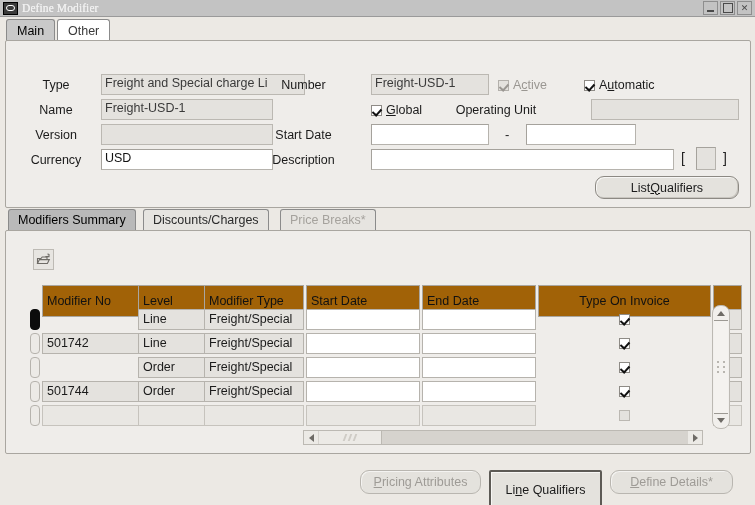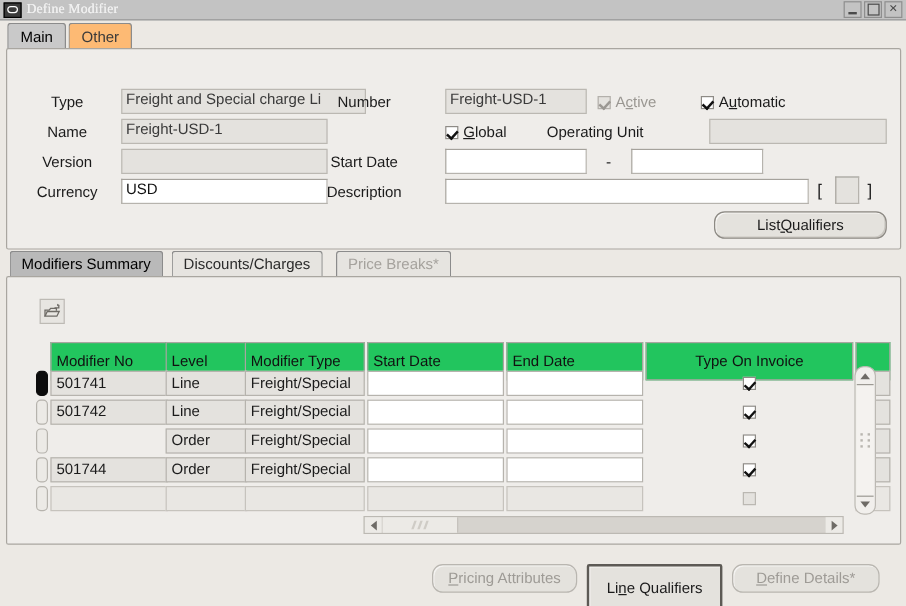--- a/index.html
+++ b/index.html
@@ -38,21 +38,21 @@
   
   .maintabs{position:absolute;left:0;top:19px;width:755px;height:22px;}
   .mtab{
     position:absolute;top:0;height:21px;
     display:flex;align-items:center;justify-content:center;
     font-size:12.5px;padding:0 10px;
     border:1px solid #8b8b8b;border-bottom:none;
     border-radius:3px 3px 0 0;
   }
   .mtab.on{background:#c9c9c9;color:#000;left:6px;}
-  .mtab.off{background:#fdba74;color:#3a3a3a;left:57px;}
+  .mtab.off{background:#ffffff;color:#3a3a3a;left:57px;}
 
   
   .panel{
     position:absolute;border:1px solid #a9a6a0;background:#efedea;
     border-radius:2px;
   }
   #upper-panel{left:5px;top:40px;width:744px;height:166px;}
 
   .lab{position:absolute;text-align:center;font-size:12.5px;color:#1b1b1b;line-height:14px;}
   .fld{
@@ -110,21 +110,21 @@
   
   .toolbtn{
     position:absolute;left:33px;top:249px;width:21px;height:21px;box-sizing:border-box;
     background:#e7e5e1;border:1px solid #bdbab4;
     display:flex;align-items:center;justify-content:center;
   }
 
   
   #grid{position:absolute;left:30px;top:285px;}
   .ghead{position:absolute;top:0;height:32px;box-sizing:border-box;
-    background:#22c55e;border:1px solid #a9a6a0;
+    background:#a16207;border:1px solid #a9a6a0;
     display:flex;align-items:center;font-size:12.5px;color:#111;padding:0 4px;}
   .ghead.ctr{justify-content:center;padding:0;}
   .grow{position:absolute;height:23px;}
   .gcell{position:absolute;top:0;height:21px;box-sizing:border-box;
     border:1px solid #b6b3ad;background:#e4e2de;color:#1b1b1b;
     font-size:12.5px;padding:1px 4px;line-height:17px;overflow:hidden;white-space:nowrap;}
   .gcell.white{background:#fff;}
   .gcell.empty{background:#e9e7e3;border-color:#c6c3bd;}
   .gcell.cbcell{border:none;background:transparent;display:flex;align-items:center;justify-content:center;}
   .gcell.cbcell .box{width:11px;height:11px;box-sizing:border-box;border:1px solid #8e8b86;background:#fff;position:relative;}
@@ -263,21 +263,20 @@
     <div class="ghead" style="left:108px; width:68px;">Level</div>
     <div class="ghead" style="left:174px; width:100px;">Modifier Type</div>
     <div class="ghead" style="left:276px; width:114px;">Start Date</div>
     <div class="ghead" style="left:392px; width:114px;">End Date</div>
     <div class="ghead ctr" style="left:508px; width:173px;">Type On Invoice</div>
     <div class="ghead" style="left:683px; width:29px;"></div>
 
     <div id="grid-rows">
         <div class="grow" style="top: 24px; left: 0px; width: 712px;">
           <div class="rowsel cur"></div>
-          <div class="gcell" style="left: 12px; width: 98px;">501741</div>
           <div class="gcell" style="left: 108px; width: 68px;">Line</div>
           <div class="gcell" style="left: 174px; width: 100px;">Freight/Special</div>
           <div class="gcell white" style="left: 276px; width: 114px;"></div>
           <div class="gcell white" style="left: 392px; width: 114px;"></div>
           <div class="gcell cbcell" style="left: 508px; width: 173px;">
             <span class="box ck"></span>
           </div>
           <div class="gcell" style="left: 683px; width: 29px;"></div>
         </div>
         <div class="grow" style="top: 48px; left: 0px; width: 712px;">

